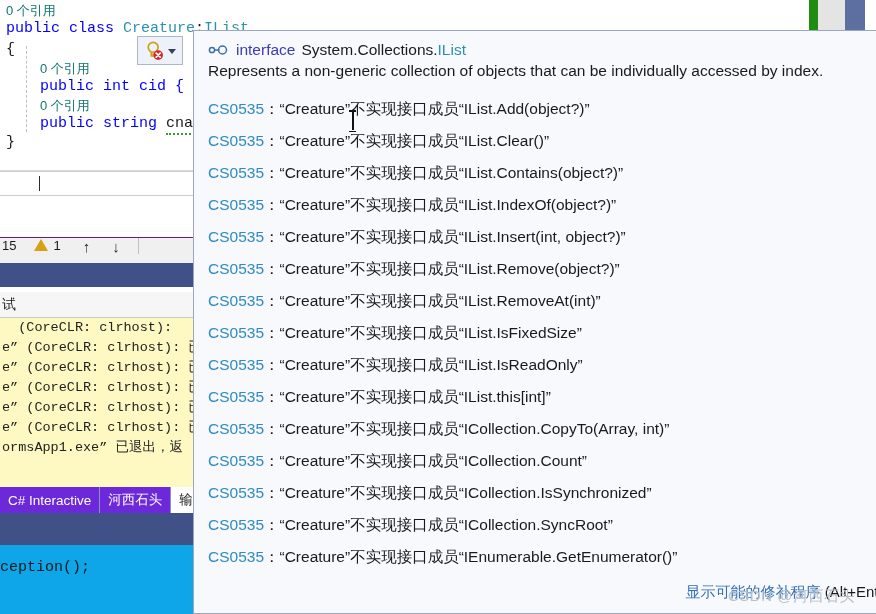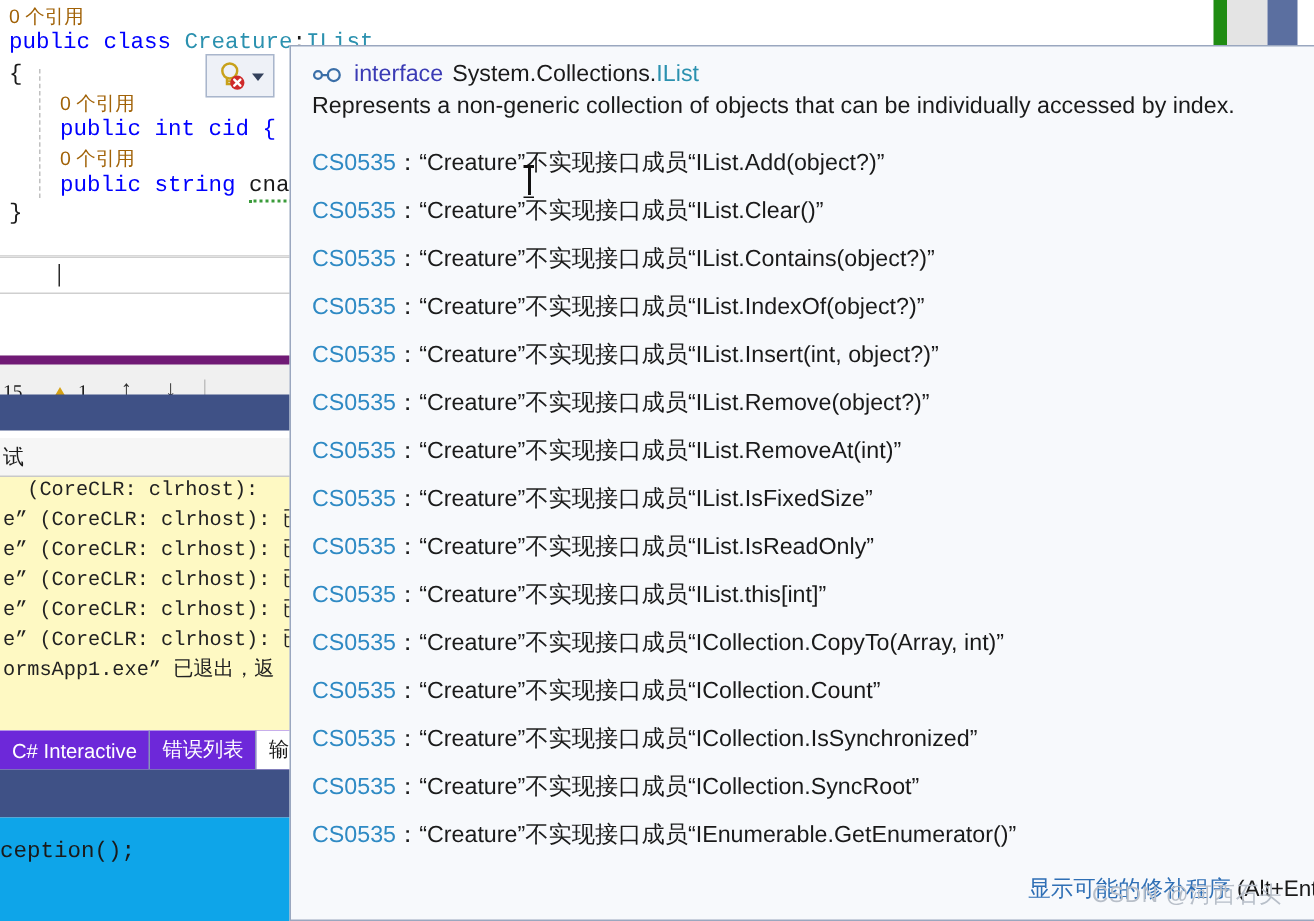--- a/index.html
+++ b/index.html
@@ -24,21 +24,21 @@
     background: #ffffff;
   }
   .code-line {
     position: absolute;
     font-family: "Liberation Mono", monospace;
     font-size: 15px;
     white-space: pre;
     line-height: 18px;
   }
   .ref-hint {
-    color: #a16207;
+    color: #0f766e;
     font-family: "Liberation Sans", sans-serif;
     font-size: 13px;
   }
   .kw { color: #0000ff; }
   .typ { color: #2b91af; }
   .pl  { color: #1a1a1a; }
   .err-squiggle {
     border-bottom: 2px dotted #d41313;
     padding-bottom: 1px;
   }
@@ -123,26 +123,25 @@
     position: absolute;
     left: 39px; top: 4px;
     width: 1px; height: 15px;
     background: #2b2b2b;
   }
   .errlist-status {
     position: absolute;
     left: 0; top: 66px;
     width: 196px; height: 26px;
     background: #f0f0f0;
-    border-top: 6px solid #701a75;
+    border-top: 1px solid #701a75;
     display: flex;
-    align-items: flex-end;
+    align-items: flex-start;
     font-size: 13px;
     color: #1a1a1a;
-    font-family: Liberation Serif, serif;
   }
   .errlist-status .count-err {
     margin-left: 2px;
   }
   .warn-tri {
     display: inline-block;
     width: 0; height: 0;
     border-left: 7px solid transparent;
     border-right: 7px solid transparent;
     border-bottom: 12px solid #d6a113;
@@ -390,21 +389,21 @@
       <div class="out-line">e” (CoreCLR: clrhost): 已</div>
       <div class="out-line">e” (CoreCLR: clrhost): 已</div>
       <div class="out-line">e” (CoreCLR: clrhost): 已</div>
       <div class="out-line">e” (CoreCLR: clrhost): 已</div>
       <div class="out-line">ormsApp1.exe” 已退出，返</div>
     </div>
   </div>
 
   <div class="tabstrip">
     <div class="tab">C# Interactive</div>
-    <div class="tab">错误列表</div>
+    <div class="tab">河西石头</div>
     <div class="tab active">输</div>
   </div>
   <div class="tabstrip-under"></div>
 
   <div class="bottom-code">
     <div class="code-line pl" style="padding-top:14px;">ception();</div>
   </div>
 
   <div class="tooltip">
 

